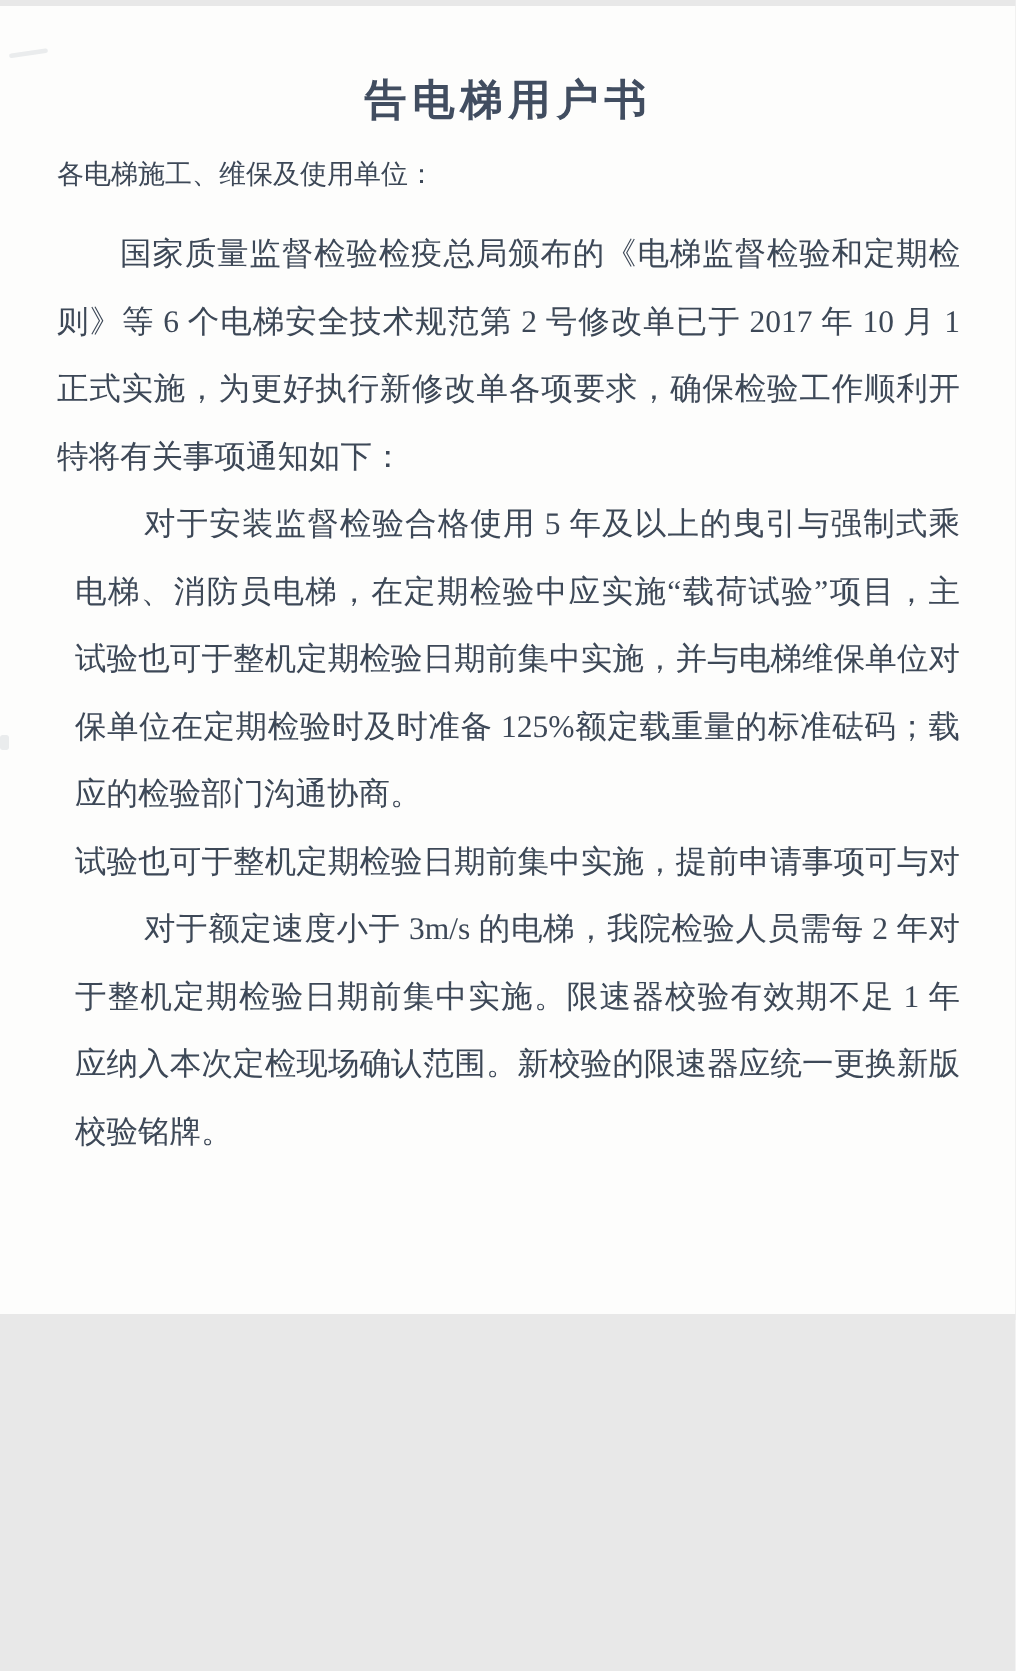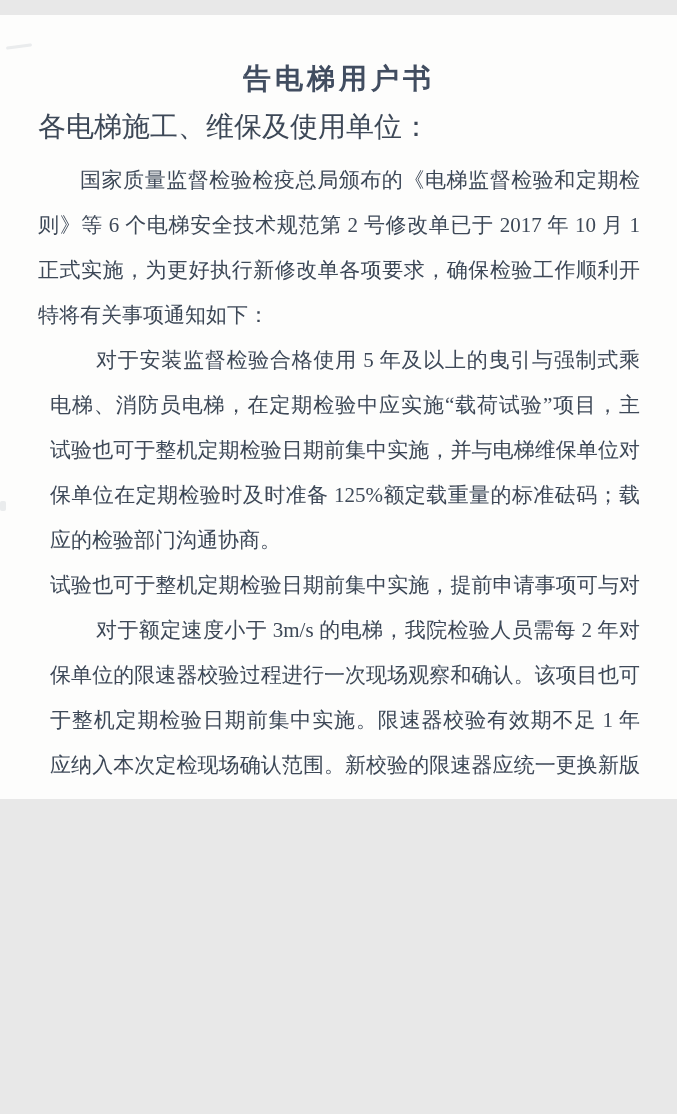--- a/index.html
+++ b/index.html
@@ -1,19 +1,19 @@
 <!DOCTYPE html>
 <html><head>
 <meta charset="utf-8">
 <style>
   html,body { margin:0; padding:0; background:#e8e8e8; }
   .page {
     position:relative;
-    width:677px; height:784px;
-    margin:15px auto;
+    width:677px; height:872px;
+    margin:4px auto;
     background:#fdfdfc;
     color:#3d4857;
     font-family:"Liberation Serif","DejaVu Serif",serif;
     overflow:hidden;
   }
   .content { padding-left:38px; padding-right:37px; }
 
   .doc-title {
     padding-top:46px;
     line-height:36px;
@@ -26,21 +26,21 @@
 
   .line {
     font-size:21px;
     line-height:45px;
     height:45px;
     overflow:hidden;
   }
   .just { text-align:justify; text-align-last:justify; }
   .short { text-align:left; text-align-last:left; }
 
-  .greeting { margin-top:7px; font-size:28px; line-height:46px; height:46px; }
+  .greeting { margin-top:7px; font-size:18px; line-height:46px; height:46px; }
 
   .intro { margin-top:8px; }
   .intro .first { text-indent:42px; }
 
   .item-first { position:relative; margin-left:58px; }
   .item-cont { margin-left:12px; }
 
   .signature {
     position:absolute;
     left:340px; top:948px; width:310px;
@@ -100,21 +100,20 @@
       <div class="line just item-cont">试验也可于整机定期检验日期前集中实施，并与电梯维保单位对接</div>
       <div class="line just item-cont">保单位在定期检验时及时准备 125%额定载重量的标准砝码；载荷</div>
       <div class="line short item-cont">应的检验部门沟通协商。</div>
       <div class="line just item-cont">试验也可于整机定期检验日期前集中实施，提前申请事项可与对</div>
     </div>
 
     <div class="item">
       <div class="line just item-first">
         <span>对于额定速度小于 3m/s 的电梯，我院检验人员需每 2 年对维</span>
       </div>
-      <div class="line just item-cont">保单位的限速器校验过程进行一次现场观察和确认。该项目也可</div>
       <div class="line just item-cont">于整机定期检验日期前集中实施。限速器校验有效期不足 1 年的，</div>
       <div class="line just item-cont">应纳入本次定检现场确认范围。新校验的限速器应统一更换新版</div>
       <div class="line short item-cont">校验铭牌。</div>
     </div>
 
   </div>
 
   <div class="signature">
     <div class="org">绍兴市特种设备检测院</div>
     <div class="date">2018 年 4 月 25 日</div>

